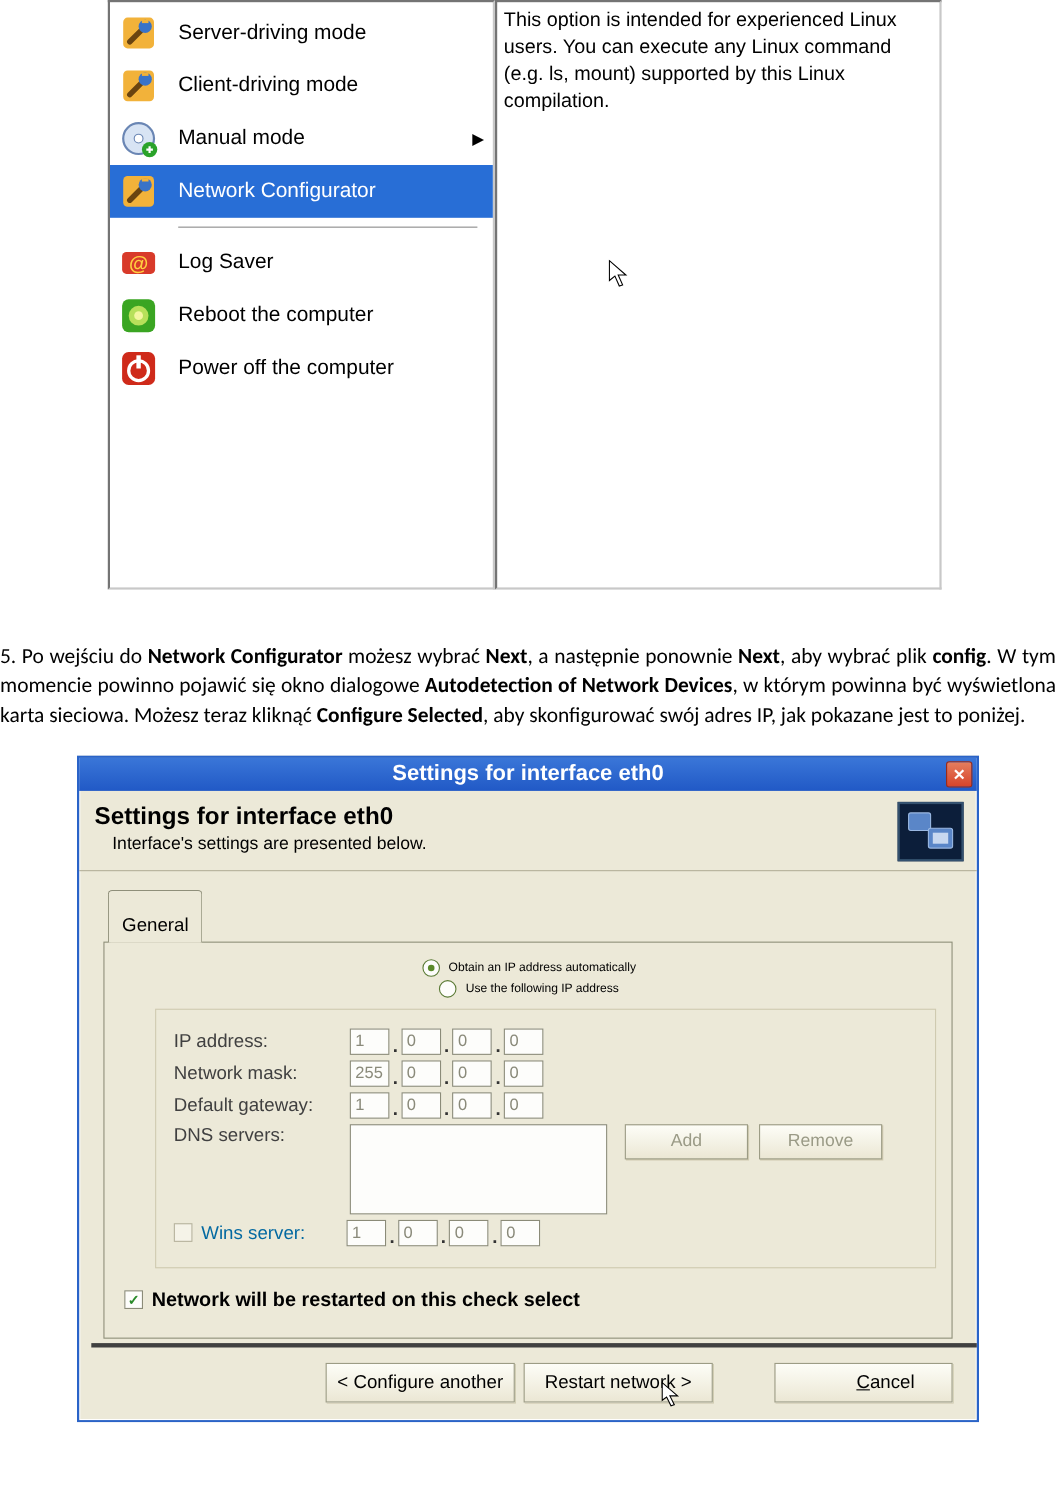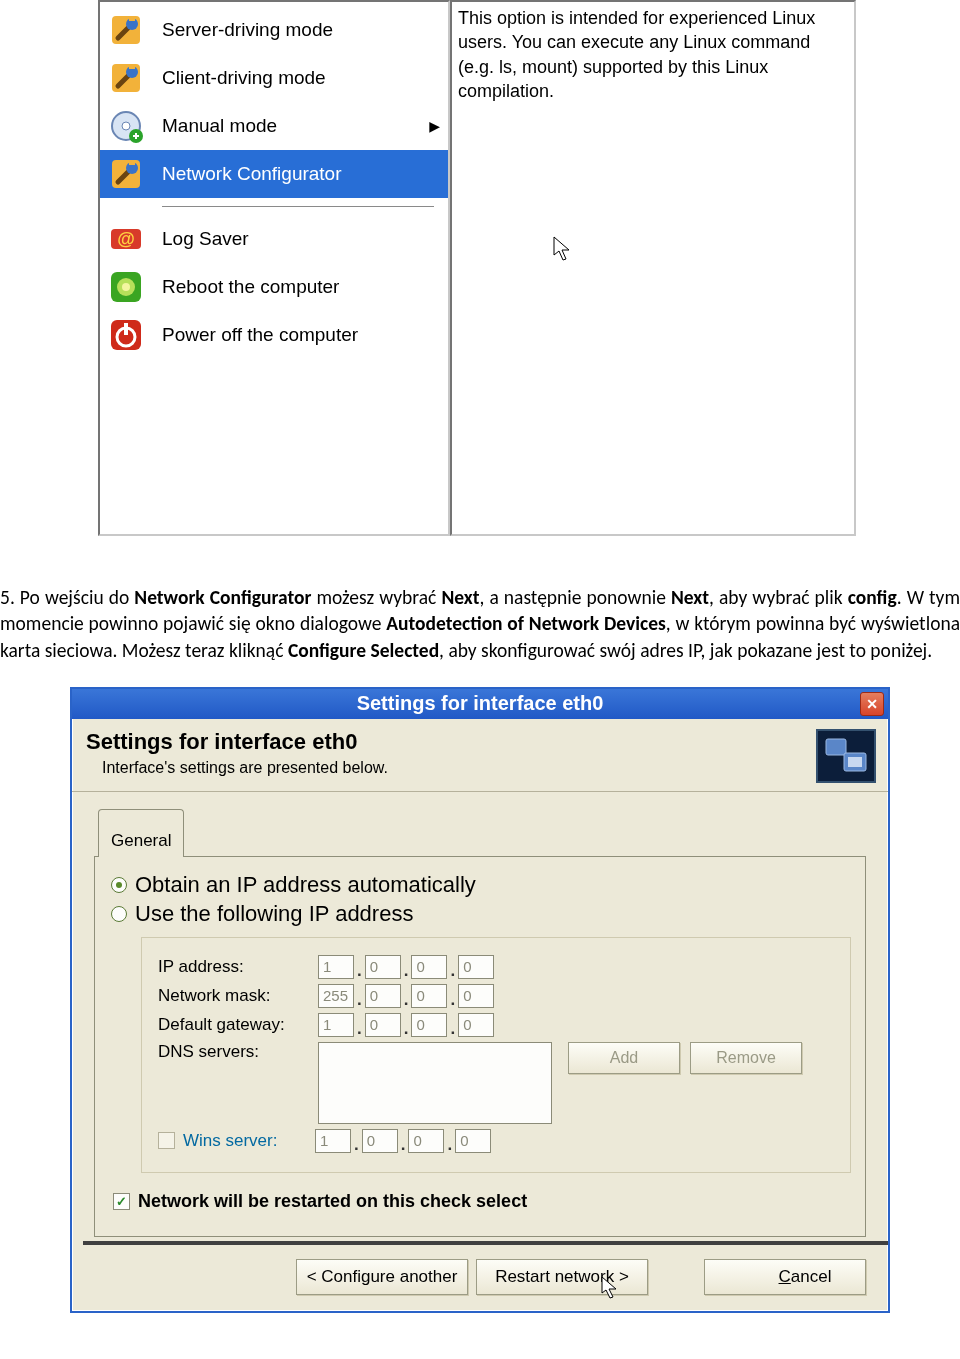--- a/index.html
+++ b/index.html
@@ -168,22 +168,23 @@
     top: 1px;
   }
   .tab-page {
     border: 1px solid #8f8f7a;
     background: #ece9d8;
     padding: 12px 14px 18px 16px;
   }
   .radio-row {
     display: flex;
     align-items: center;
-    font-size: 22px;
+    font-size: 11px;
     margin: 3px 0;
+    justify-content: center;
   }
   .radio {
     width: 14px; height: 14px;
     border: 1px solid #5a7a35;
     border-radius: 50%;
     margin-right: 8px;
     display: flex;
     align-items: center;
     justify-content: center;
     background: #fdfdfb;
@@ -200,21 +201,21 @@
     padding: 12px 16px 14px 16px;
   }
   .field-row {
     display: flex;
     align-items: center;
     margin: 5px 0;
     font-size: 17px;
   }
   .field-label {
     width: 160px;
-    color: #000000;
+    color: #404040;
   }
   .disabled-label { color: #0369a1; }
   .ip-box {
     display: flex;
     align-items: center;
   }
   .ip-oct {
     width: 36px;
     height: 24px;
     border: 1px solid #8b8b78;

